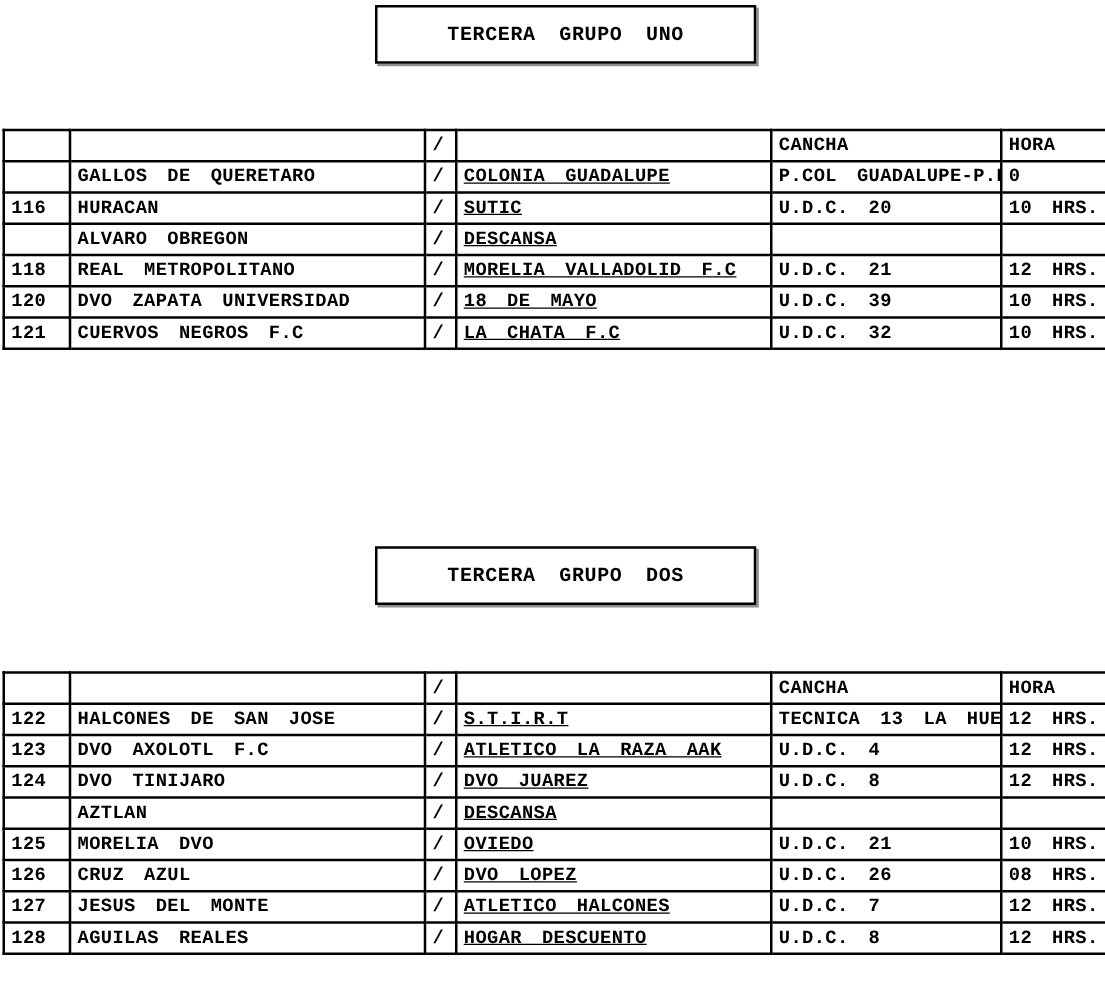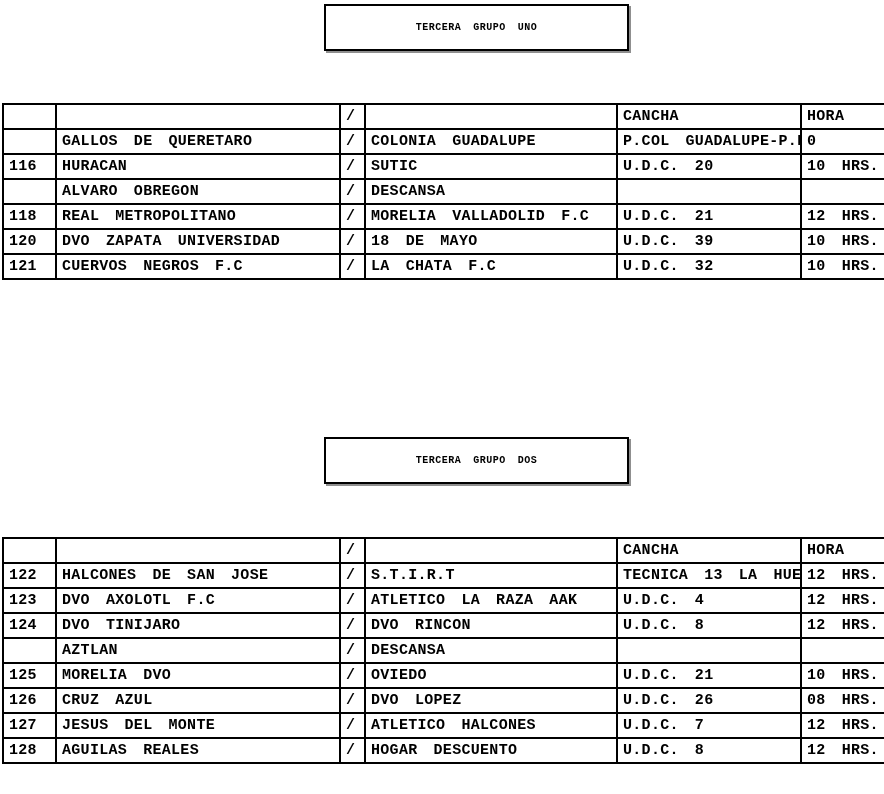--- a/index.html
+++ b/index.html
@@ -11,31 +11,31 @@
     height: 794px;
     position: relative;
     background: #ffffff;
     color: #000000;
     font-family: "Liberation Mono", "DejaVu Sans Mono", monospace;
     font-weight: bold;
     overflow: hidden;
   }
   .title-box {
     position: absolute;
-    left: 324px;
+    left: 300px;
     width: 305px;
     height: 47px;
     box-sizing: border-box;
     border: 2px solid #000;
     box-shadow: 2px 2px 0 #8f8f8f;
     background: #ffffff;
     display: flex;
     align-items: center;
     justify-content: center;
-    font-size: 10px;
+    font-size: 16px;
     letter-spacing: 0.5px;
     word-spacing: 0.55em;
     white-space: nowrap;
   }
   #title-1 { top: 4px; }
   #title-2 { top: 437px; }
   table.schedule {
     position: absolute;
     left: 2px;
     width: 870px;
@@ -52,21 +52,21 @@
     font-size: 15px;
     letter-spacing: 0.3px;
     word-spacing: 0.45em;
     white-space: nowrap;
     overflow: hidden;
     vertical-align: middle;
   }
   .col-0 { width: 53px; border-radius: 10px; }
   .col-1 { width: 284px; }
   .col-2 { width: 25px; }
-  .col-3 { width: 252px; }
+  .col-3 { width: 252px; text-decoration: underline; }
   .col-4 { width: 184px; }
   .col-5 { width: 99px; font-family: Liberation Mono, monospace; }
 </style>
 </head>
 <body>
 
 <div class="title-box" id="title-1">
   <span>TERCERA GRUPO UNO</span>
 </div>
 
@@ -174,21 +174,21 @@
         <td class="col-1">DVO AXOLOTL F.C</td>
         <td class="col-2">/</td>
         <td class="col-3">ATLETICO LA RAZA AAK</td>
         <td class="col-4">U.D.C. 4</td>
         <td class="col-5">12 HRS.</td>
       </tr>
       <tr>
         <td class="col-0">124</td>
         <td class="col-1">DVO TINIJARO</td>
         <td class="col-2">/</td>
-        <td class="col-3">DVO RINCON</td>
+        <td class="col-3">DVO JUAREZ</td>
         <td class="col-4">U.D.C. 8</td>
         <td class="col-5">12 HRS.</td>
       </tr>
       <tr>
         <td class="col-0"></td>
         <td class="col-1">AZTLAN</td>
         <td class="col-2">/</td>
         <td class="col-3">DESCANSA</td>
         <td class="col-4"></td>
         <td class="col-5"></td>

